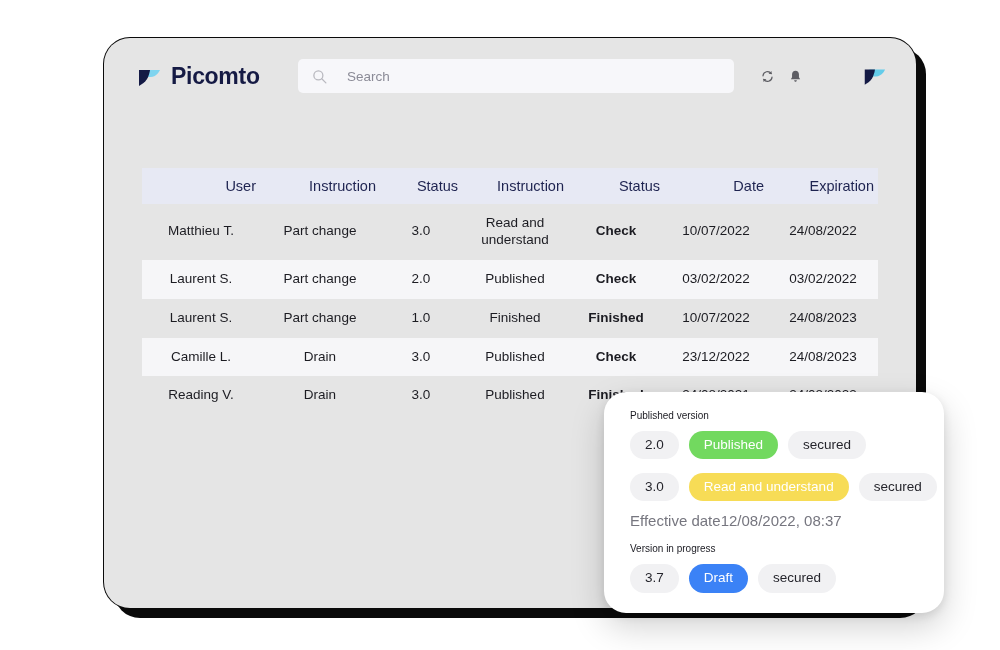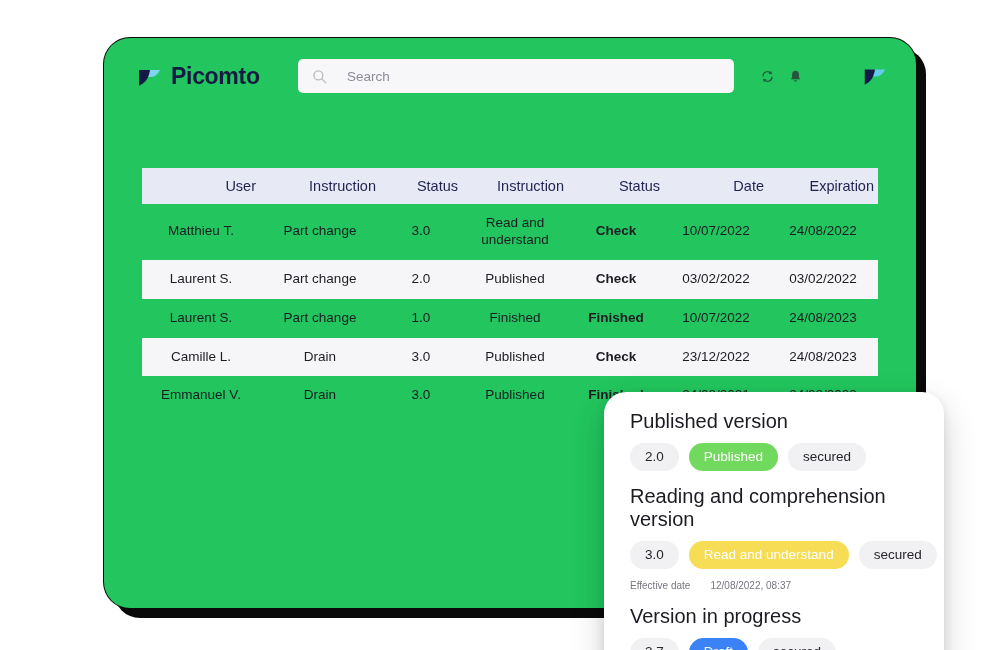--- a/index.html
+++ b/index.html
@@ -16,21 +16,21 @@
     position: relative;
   }
 
   
   #app-card {
     position: absolute;
     left: 104px;
     top: 38px;
     width: 812px;
     height: 570px;
-    background: #22c55e;
+    background: #e5e5e5;
     border-radius: 26px;
     box-shadow:
       10px 10px 0 0 #0a0a0a,
       0 0 0 1px #0a0a0a;
   }
 
   
   #topbar {
     position: absolute;
     left: 0; top: 0;
@@ -144,44 +144,43 @@
     left: 604px;
     top: 392px;
     width: 340px;
     padding: 18px 22px 20px 26px;
     background: #ffffff;
     border-radius: 22px;
     box-shadow: 0 14px 34px rgba(0,0,0,.18), 0 3px 10px rgba(0,0,0,.10);
   }
   .pop-section + .pop-section { margin-top: 14px; }
   .pop-title {
-    font-size: 20px;
+    font-size: 10px;
     color: #1b1b22;
     margin-bottom: 10px;
   }
   .pill-row { display: flex; align-items: center; gap: 10px; }
   .pill {
     border-radius: 999px;
     font-size: 13.5px;
     padding: 6px 15px;
     white-space: nowrap;
     line-height: 1.2;
   }
   .pill-neutral { background: #f1f1f3; color: #25252c; }
   .pill-green   { background: #72d95f; color: #ffffff; }
   .pill-yellow  { background: #f7dc56; color: #ffffff; }
   .pill-red     { background: #3b82f6; color: #ffffff; }
 
   .eff-row {
     display: flex;
     align-items: center;
     margin-top: 11px;
-    font-size: 10px;
+    font-size: 15px;
     color: #76767f;
-    gap: 20px;
   }
   .eff-label { flex: 0 0 auto; }
   .eff-value { color: #76767f; }
 </style>
 </head>
 <body>
 
 <div id="app-card">
 
   <div id="topbar">
@@ -272,21 +271,21 @@
       <tr class="alt">
         <td class="c-user">Camille L.</td>
         <td class="c-instr">Drain</td>
         <td>3.0</td>
         <td class="c-instr2">Published</td>
         <td class="st-check">Check</td>
         <td>23/12/2022</td>
         <td>24/08/2023</td>
       </tr>
       <tr>
-        <td class="c-user">Emmanuel V.</td>
+        <td class="c-user">Reading V.</td>
         <td class="c-instr">Drain</td>
         <td>3.0</td>
         <td class="c-instr2">Published</td>
         <td class="st-finished">Finished</td>
         <td>24/08/2021</td>
         <td>24/08/2023</td>
       </tr>
     </tbody>
   </table>
 </div>
@@ -296,21 +295,20 @@
   <div class="pop-section">
     <div class="pop-title">Published version</div>
     <div class="pill-row">
       <span class="pill pill-neutral">2.0</span>
       <span class="pill pill-green">Published</span>
       <span class="pill pill-neutral">secured</span>
     </div>
   </div>
 
   <div class="pop-section">
-    <div class="pop-title">Reading and comprehension version</div>
     <div class="pill-row">
       <span class="pill pill-neutral">3.0</span>
       <span class="pill pill-yellow">Read and understand</span>
       <span class="pill pill-neutral">secured</span>
     </div>
     <div class="eff-row">
       <span class="eff-label">Effective date</span>
       <span class="eff-value">12/08/2022, 08:37</span>
     </div>
   </div>

